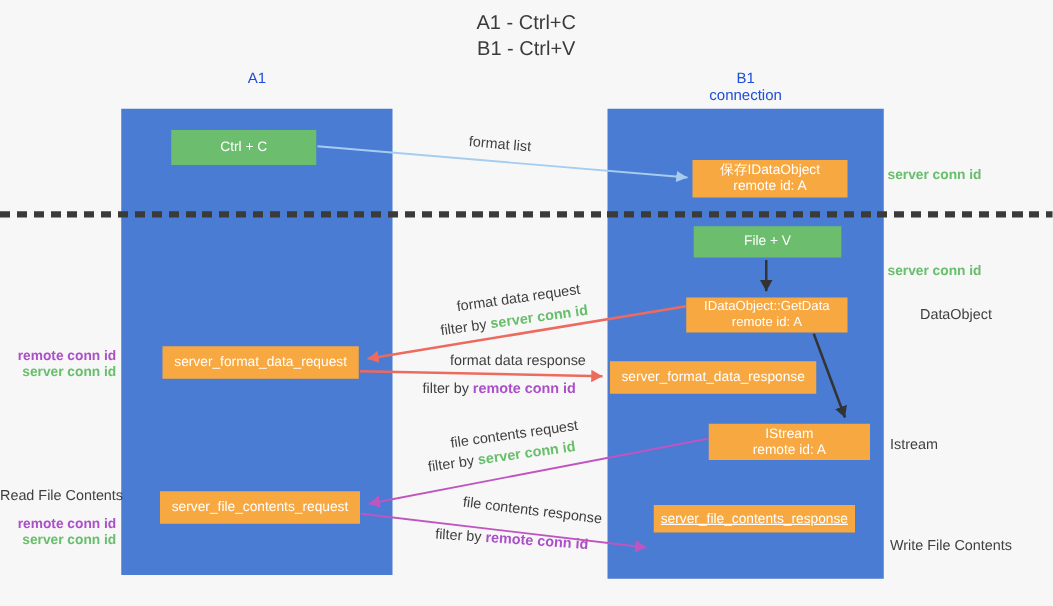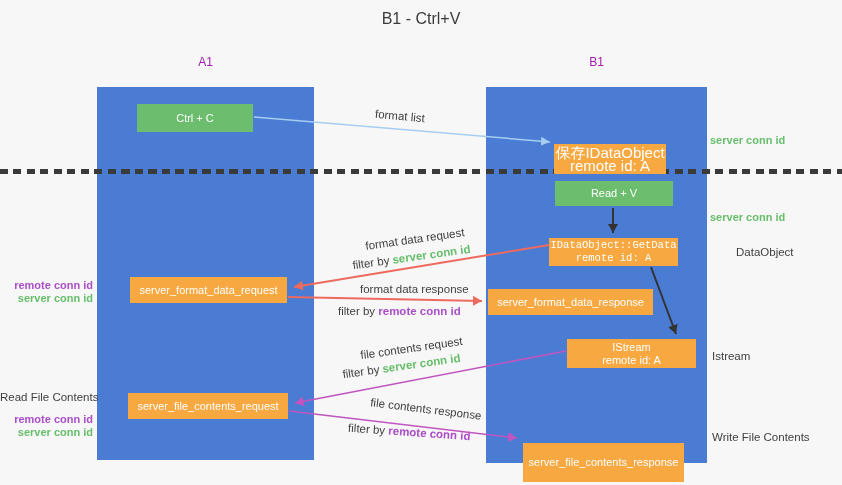--- a/index.html
+++ b/index.html
@@ -12,21 +12,21 @@
   }
   .canvas{position:relative;width:842px;height:485px;}
 
   .title{
     position:absolute;top:8px;left:0;width:842px;
     text-align:center;font-size:16px;line-height:21px;color:#3b3b3b;
   }
 
   .col-header{
     position:absolute;top:55px;text-align:center;
-    font-size:12px;line-height:14px;color:#a21caf;
+    font-size:12px;line-height:14px;color:#1d4ed8;
   }
   .col-header.left{left:97px;width:217px;}
   .col-header.right{left:486px;width:221px;}
 
   .column{position:absolute;background:#4A7CD4;z-index:1;}
   .column.left{left:97px;top:87px;width:217px;height:373px;}
   .column.right{left:486px;top:87px;width:221px;height:376px;}
 
   .divider{
     position:absolute;left:0;top:169px;width:842px;height:5px;z-index:2;
@@ -36,27 +36,27 @@
   .box{
     position:absolute;z-index:3;
     display:flex;flex-direction:column;align-items:center;justify-content:center;
     color:#ffffff;font-size:11px;line-height:13px;text-align:right;white-space:nowrap;
   }
   .green{background:#6CBE6E;}
   .orange{background:#F7A840;}
 
   .box.ctrl-c{left:137px;top:104px;width:116px;height:28px;}
   .box.ctrl-v{left:555px;top:181px;width:118px;height:25px;}
-  .box.save{left:554px;top:128px;width:112px;height:30px;font-size:15px;margin-top:16px;}
-  .box.getdata{left:549px;top:238px;width:129px;height:28px;font-size:10.5px;font-family:Liberation Mono, monospace;}
+  .box.save{left:554px;top:128px;width:124px;height:30px;font-size:11px;}
+  .box.getdata{left:549px;top:238px;width:129px;height:28px;font-size:10.5px;}
   .box.istream{left:567px;top:339px;width:129px;height:29px;}
   .box.fmt-req{left:130px;top:277px;width:157px;height:26px;}
   .box.fmt-resp{left:488px;top:289px;width:165px;height:26px;}
   .box.file-req{left:128px;top:393px;width:160px;height:26px;}
-  .box.file-resp{left:523px;top:443px;width:161px;height:39px;}
+  .box.file-resp{left:523px;top:404px;width:161px;height:22px;text-decoration:underline;}
 
   .side-label{position:absolute;font-size:11px;white-space:nowrap;z-index:4;}
   .side-label.ralign{left:0;width:93px;text-align:right;}
   .g{color:#67BE6B;font-weight:bold;}
   .p{color:#AB4FC8;font-weight:bold;}
   .dk{color:#3f3f3f;font-weight:normal;}
   .plain{font-size:11.5px;color:#3f3f3f;font-weight:normal;}
 
   .flow{
     position:absolute;font-size:11.5px;color:#3f3f3f;
@@ -68,46 +68,48 @@
   .r-pos4{transform:rotate(4deg);}
 
   svg.arrows{position:absolute;left:0;top:0;z-index:5;pointer-events:none;}
 </style>
 </head>
 <body>
 
 <div class="canvas">
 
   <div class="title">
+    <div>A1 - Ctrl+C</div>
     <div>B1 - Ctrl+V</div>
   </div>
 
   <div class="col-header left">
     <div>A1</div>
   </div>
   <div class="col-header right">
     <div>B1</div>
+    <div>connection</div>
   </div>
 
   <div class="column left"></div>
   <div class="column right"></div>
 
   <div class="divider"></div>
 
   <div class="box green ctrl-c">
     <div>Ctrl + C</div>
   </div>
 
   <div class="box orange save">
     <div>保存IDataObject</div>
     <div>remote id: A</div>
   </div>
 
   <div class="box green ctrl-v">
-    <div>Read + V</div>
+    <div>File + V</div>
   </div>
 
   <div class="box orange getdata">
     <div>IDataObject::GetData</div>
     <div>remote id: A</div>
   </div>
 
   <div class="box orange fmt-req">
     <div>server_format_data_request</div>
   </div>

